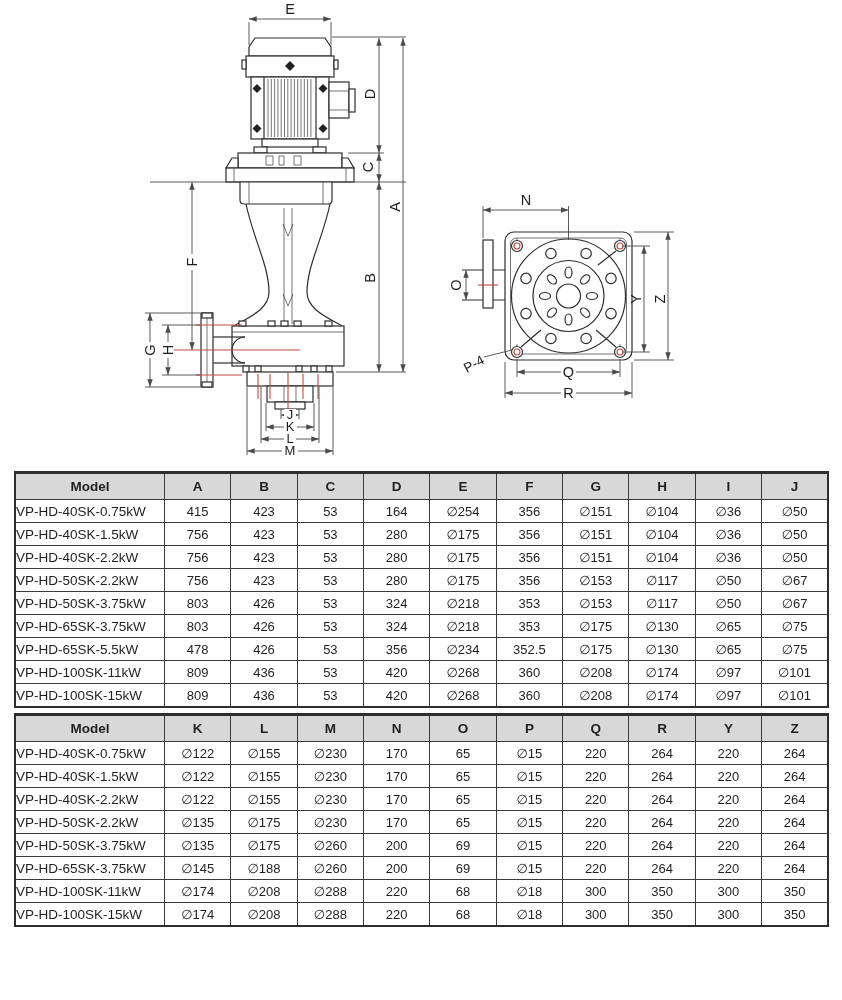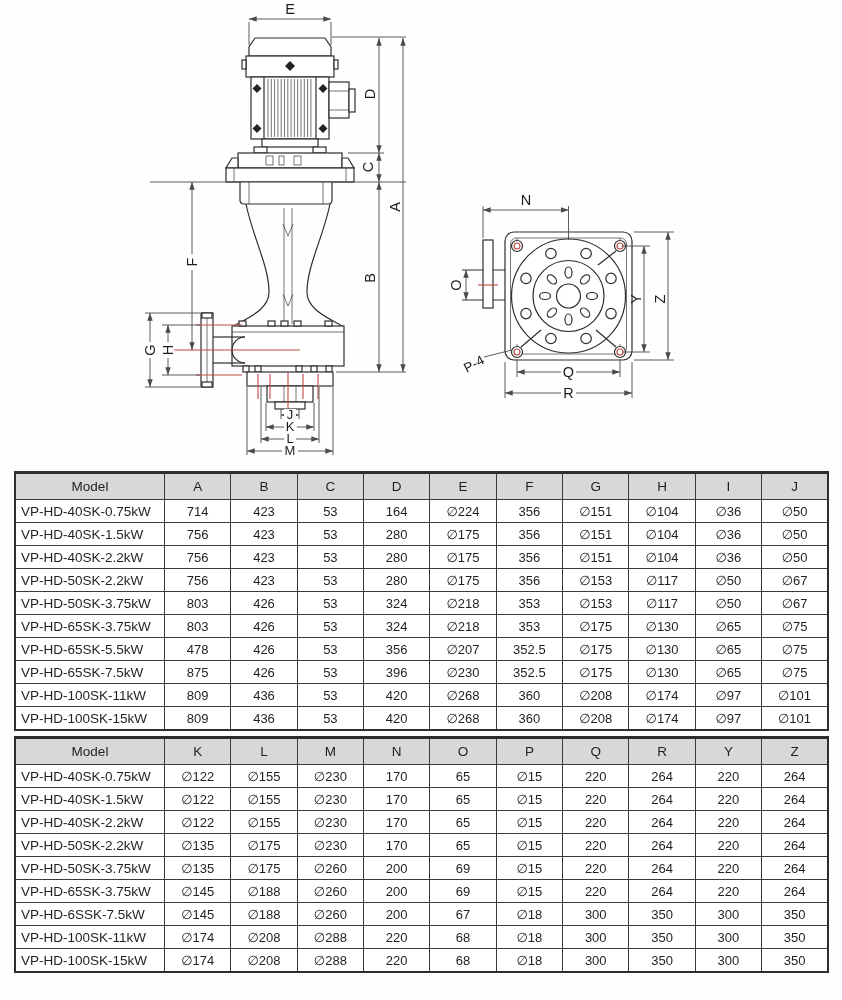--- a/index.html
+++ b/index.html
@@ -4,24 +4,24 @@
 <style>
   html,body{margin:0;padding:0;background:#ffffff;}
   .page{position:relative;width:842px;height:1000px;background:#fefefe;overflow:hidden;
         font-family:"Liberation Sans",sans-serif;}
   .drawing{position:absolute;top:0;left:0;width:842px;height:470px;}
   .tables{position:absolute;top:471px;left:14px;width:815px;}
   table{border-collapse:collapse;width:815px;table-layout:fixed;
         border:2px solid #2e2e2e;border-top-width:3px;margin:0 0 5px 0;}
   th,td{border:1px solid #3a3a3a;text-align:center;padding:0;overflow:hidden;
         white-space:nowrap;color:#1f1f1f;}
-  th{background:#d8d8d8;font-weight:normal;font-size:13.5px;height:25px;margin-top:20px;}
+  th{background:#d8d8d8;font-weight:bold;font-size:13.5px;height:25px;margin-top:20px;}
   td{font-size:13px;height:22px;background:#fff;}
   th.model-col{width:148px;}
-  td.model-col{text-align:left;padding-left:5px;font-size:13.5px;}
+  td.model-col{text-align:left;font-size:13.5px;}
   svg text{font-family:"Liberation Sans",sans-serif;fill:#1d1d1d;}
   .part{stroke:#2e2e2e;stroke-width:1.2;fill:none;}
   .partf{stroke:#2e2e2e;stroke-width:1.2;fill:#ffffff;}
   .thin{stroke:#3a3a3a;stroke-width:0.7;fill:none;}
   .dim{stroke:#4a4a4a;stroke-width:0.9;fill:none;}
   .red{stroke:#bf4a3e;stroke-width:1.1;fill:none;}
   .lblbg{fill:#fefefe;stroke:none;}
 </style>
 </head>
 <body>
@@ -309,25 +309,25 @@
             <th>F</th>
             <th>G</th>
             <th>H</th>
             <th>I</th>
             <th>J</th>
           </tr>
         </thead>
         <tbody>
           <tr>
             <td class="model-col">VP-HD-40SK-0.75kW</td>
-            <td>714</td>
+            <td>415</td>
             <td>423</td>
             <td>53</td>
             <td>164</td>
-            <td>∅224</td>
+            <td>∅254</td>
             <td>356</td>
             <td>∅151</td>
             <td>∅104</td>
             <td>∅36</td>
             <td>∅50</td>
           </tr>
           <tr>
             <td class="model-col">VP-HD-40SK-1.5kW</td>
             <td>756</td>
             <td>423</td>
@@ -391,34 +391,21 @@
             <td>∅130</td>
             <td>∅65</td>
             <td>∅75</td>
           </tr>
           <tr>
             <td class="model-col">VP-HD-65SK-5.5kW</td>
             <td>478</td>
             <td>426</td>
             <td>53</td>
             <td>356</td>
-            <td>∅207</td>
-            <td>352.5</td>
-            <td>∅175</td>
-            <td>∅130</td>
-            <td>∅65</td>
-            <td>∅75</td>
-          </tr>
-          <tr>
-            <td class="model-col">VP-HD-65SK-7.5kW</td>
-            <td>875</td>
-            <td>426</td>
-            <td>53</td>
-            <td>396</td>
-            <td>∅230</td>
+            <td>∅234</td>
             <td>352.5</td>
             <td>∅175</td>
             <td>∅130</td>
             <td>∅65</td>
             <td>∅75</td>
           </tr>
           <tr>
             <td class="model-col">VP-HD-100SK-11kW</td>
             <td>809</td>
             <td>436</td>
@@ -535,33 +522,20 @@
             <td>∅260</td>
             <td>200</td>
             <td>69</td>
             <td>∅15</td>
             <td>220</td>
             <td>264</td>
             <td>220</td>
             <td>264</td>
           </tr>
           <tr>
-            <td class="model-col">VP-HD-6SSK-7.5kW</td>
-            <td>∅145</td>
-            <td>∅188</td>
-            <td>∅260</td>
-            <td>200</td>
-            <td>67</td>
-            <td>∅18</td>
-            <td>300</td>
-            <td>350</td>
-            <td>300</td>
-            <td>350</td>
-          </tr>
-          <tr>
             <td class="model-col">VP-HD-100SK-11kW</td>
             <td>∅174</td>
             <td>∅208</td>
             <td>∅288</td>
             <td>220</td>
             <td>68</td>
             <td>∅18</td>
             <td>300</td>
             <td>350</td>
             <td>300</td>

